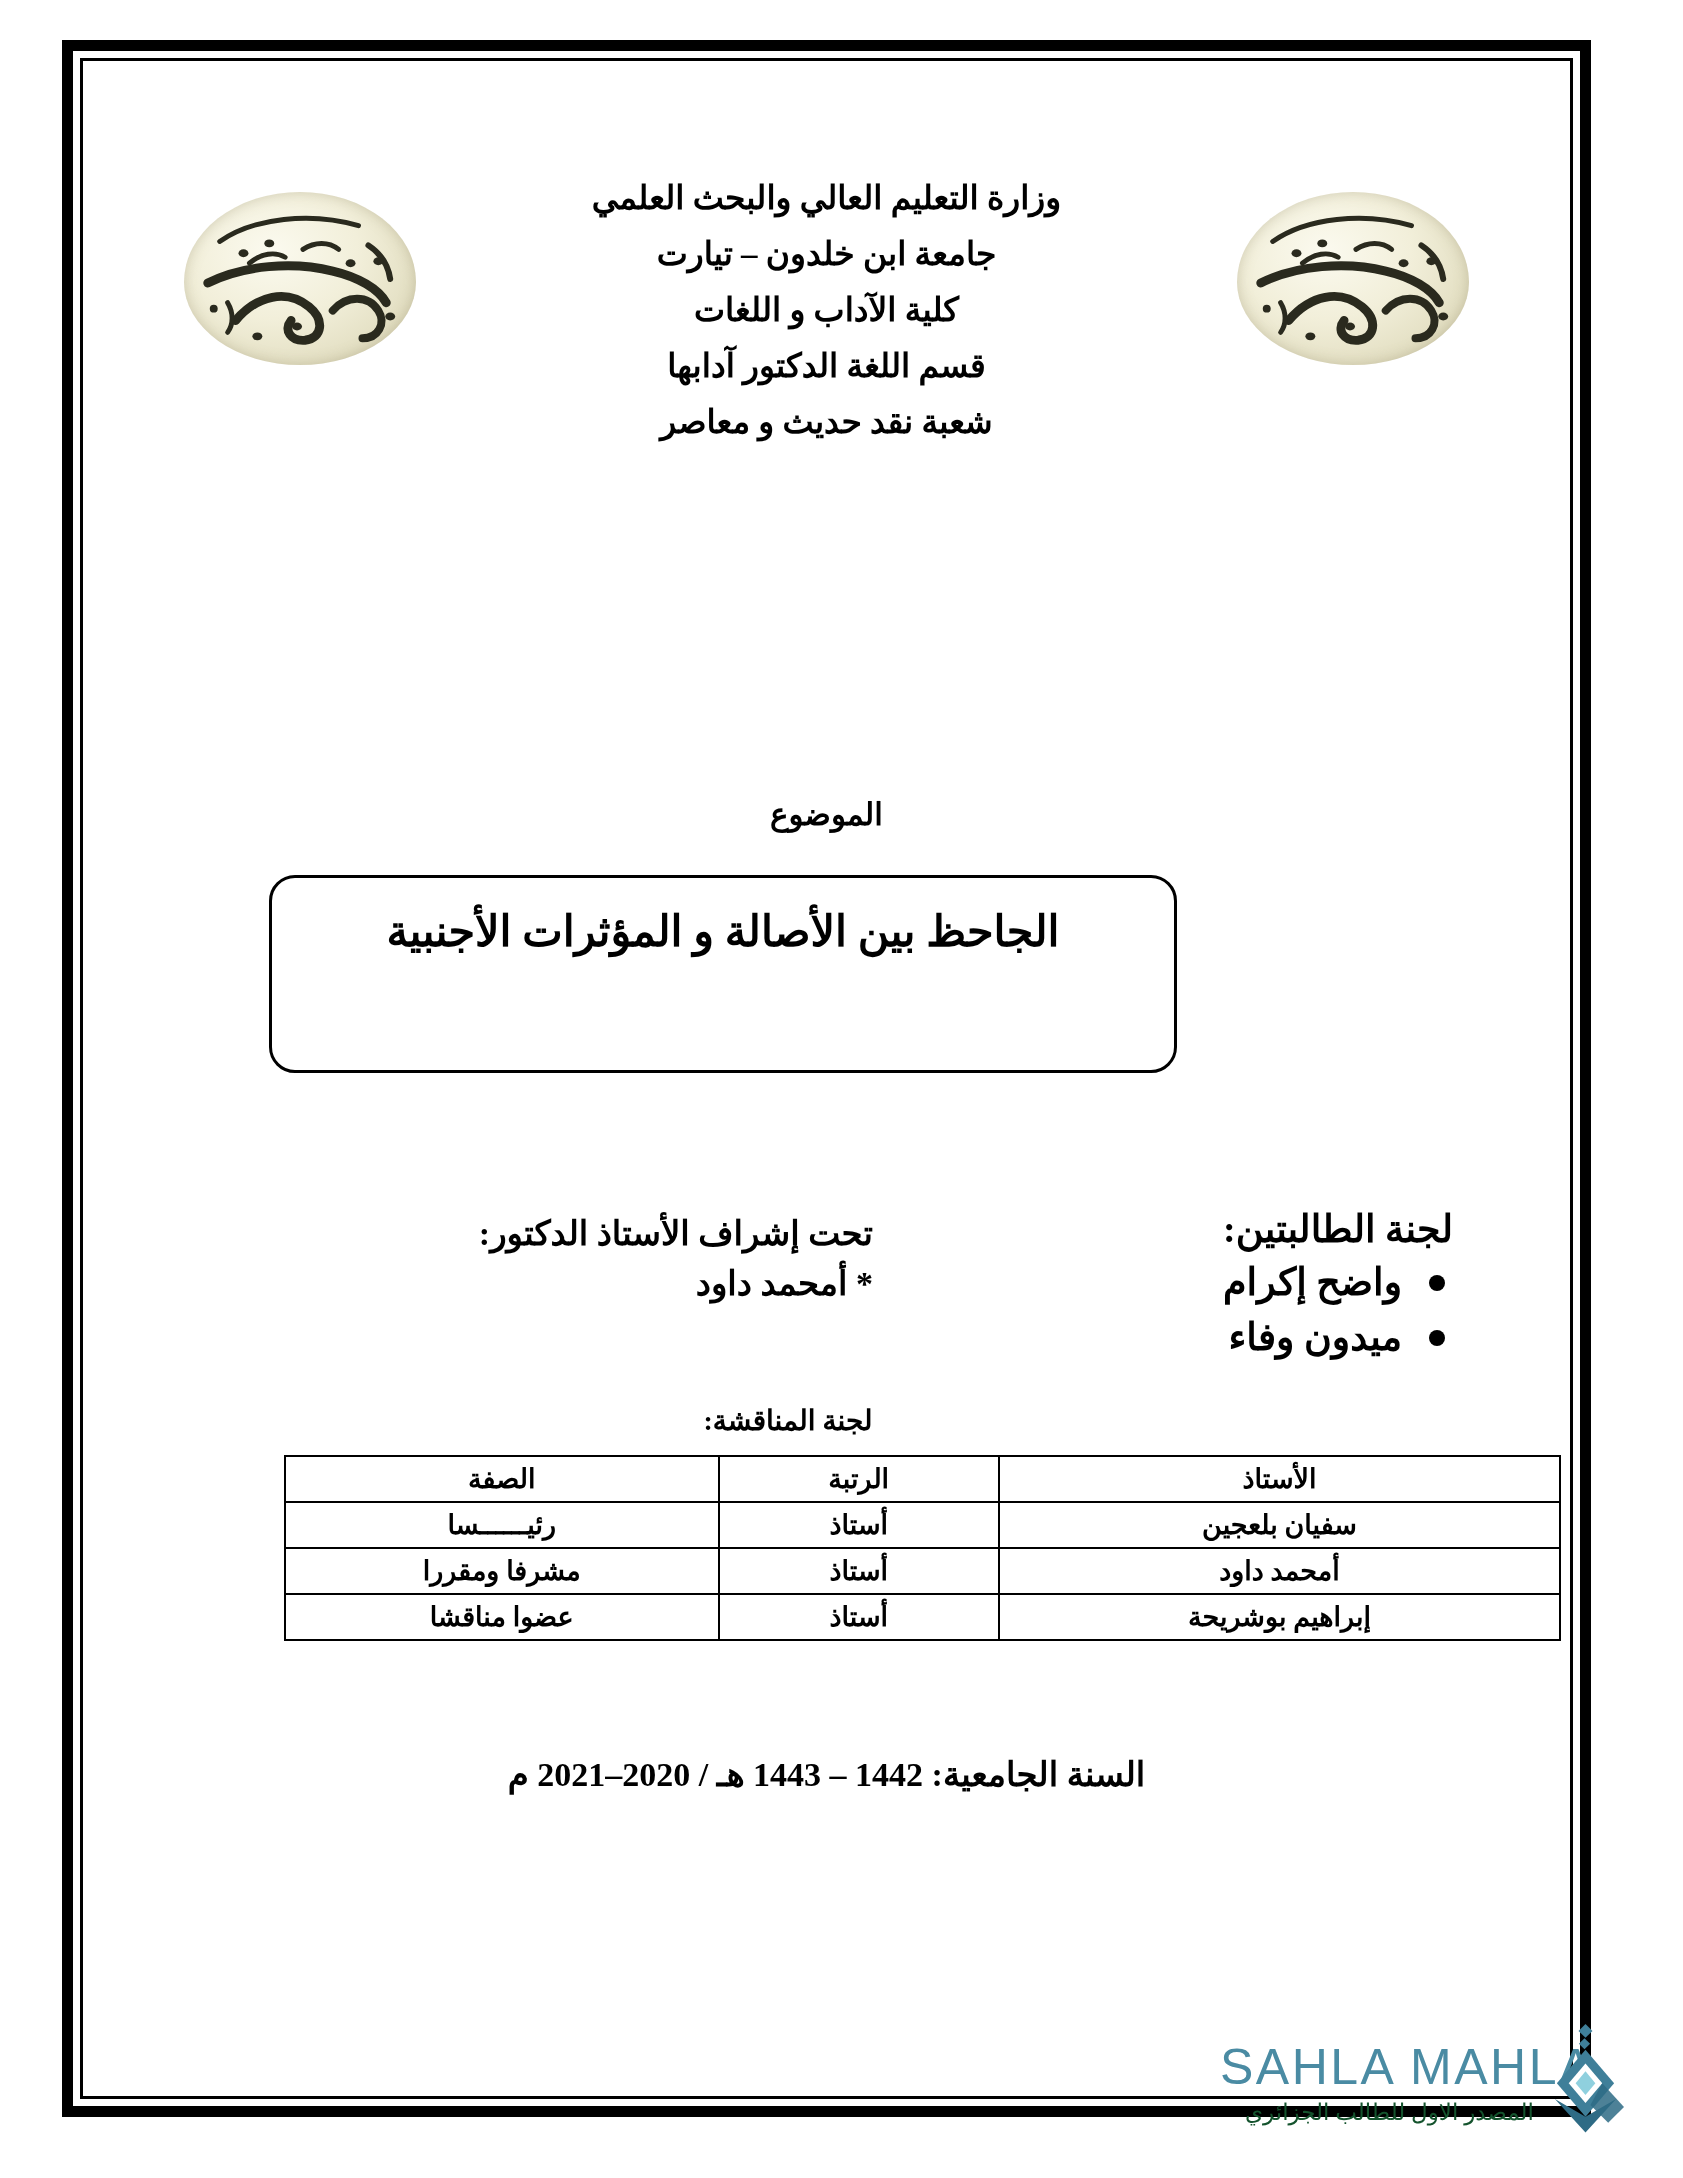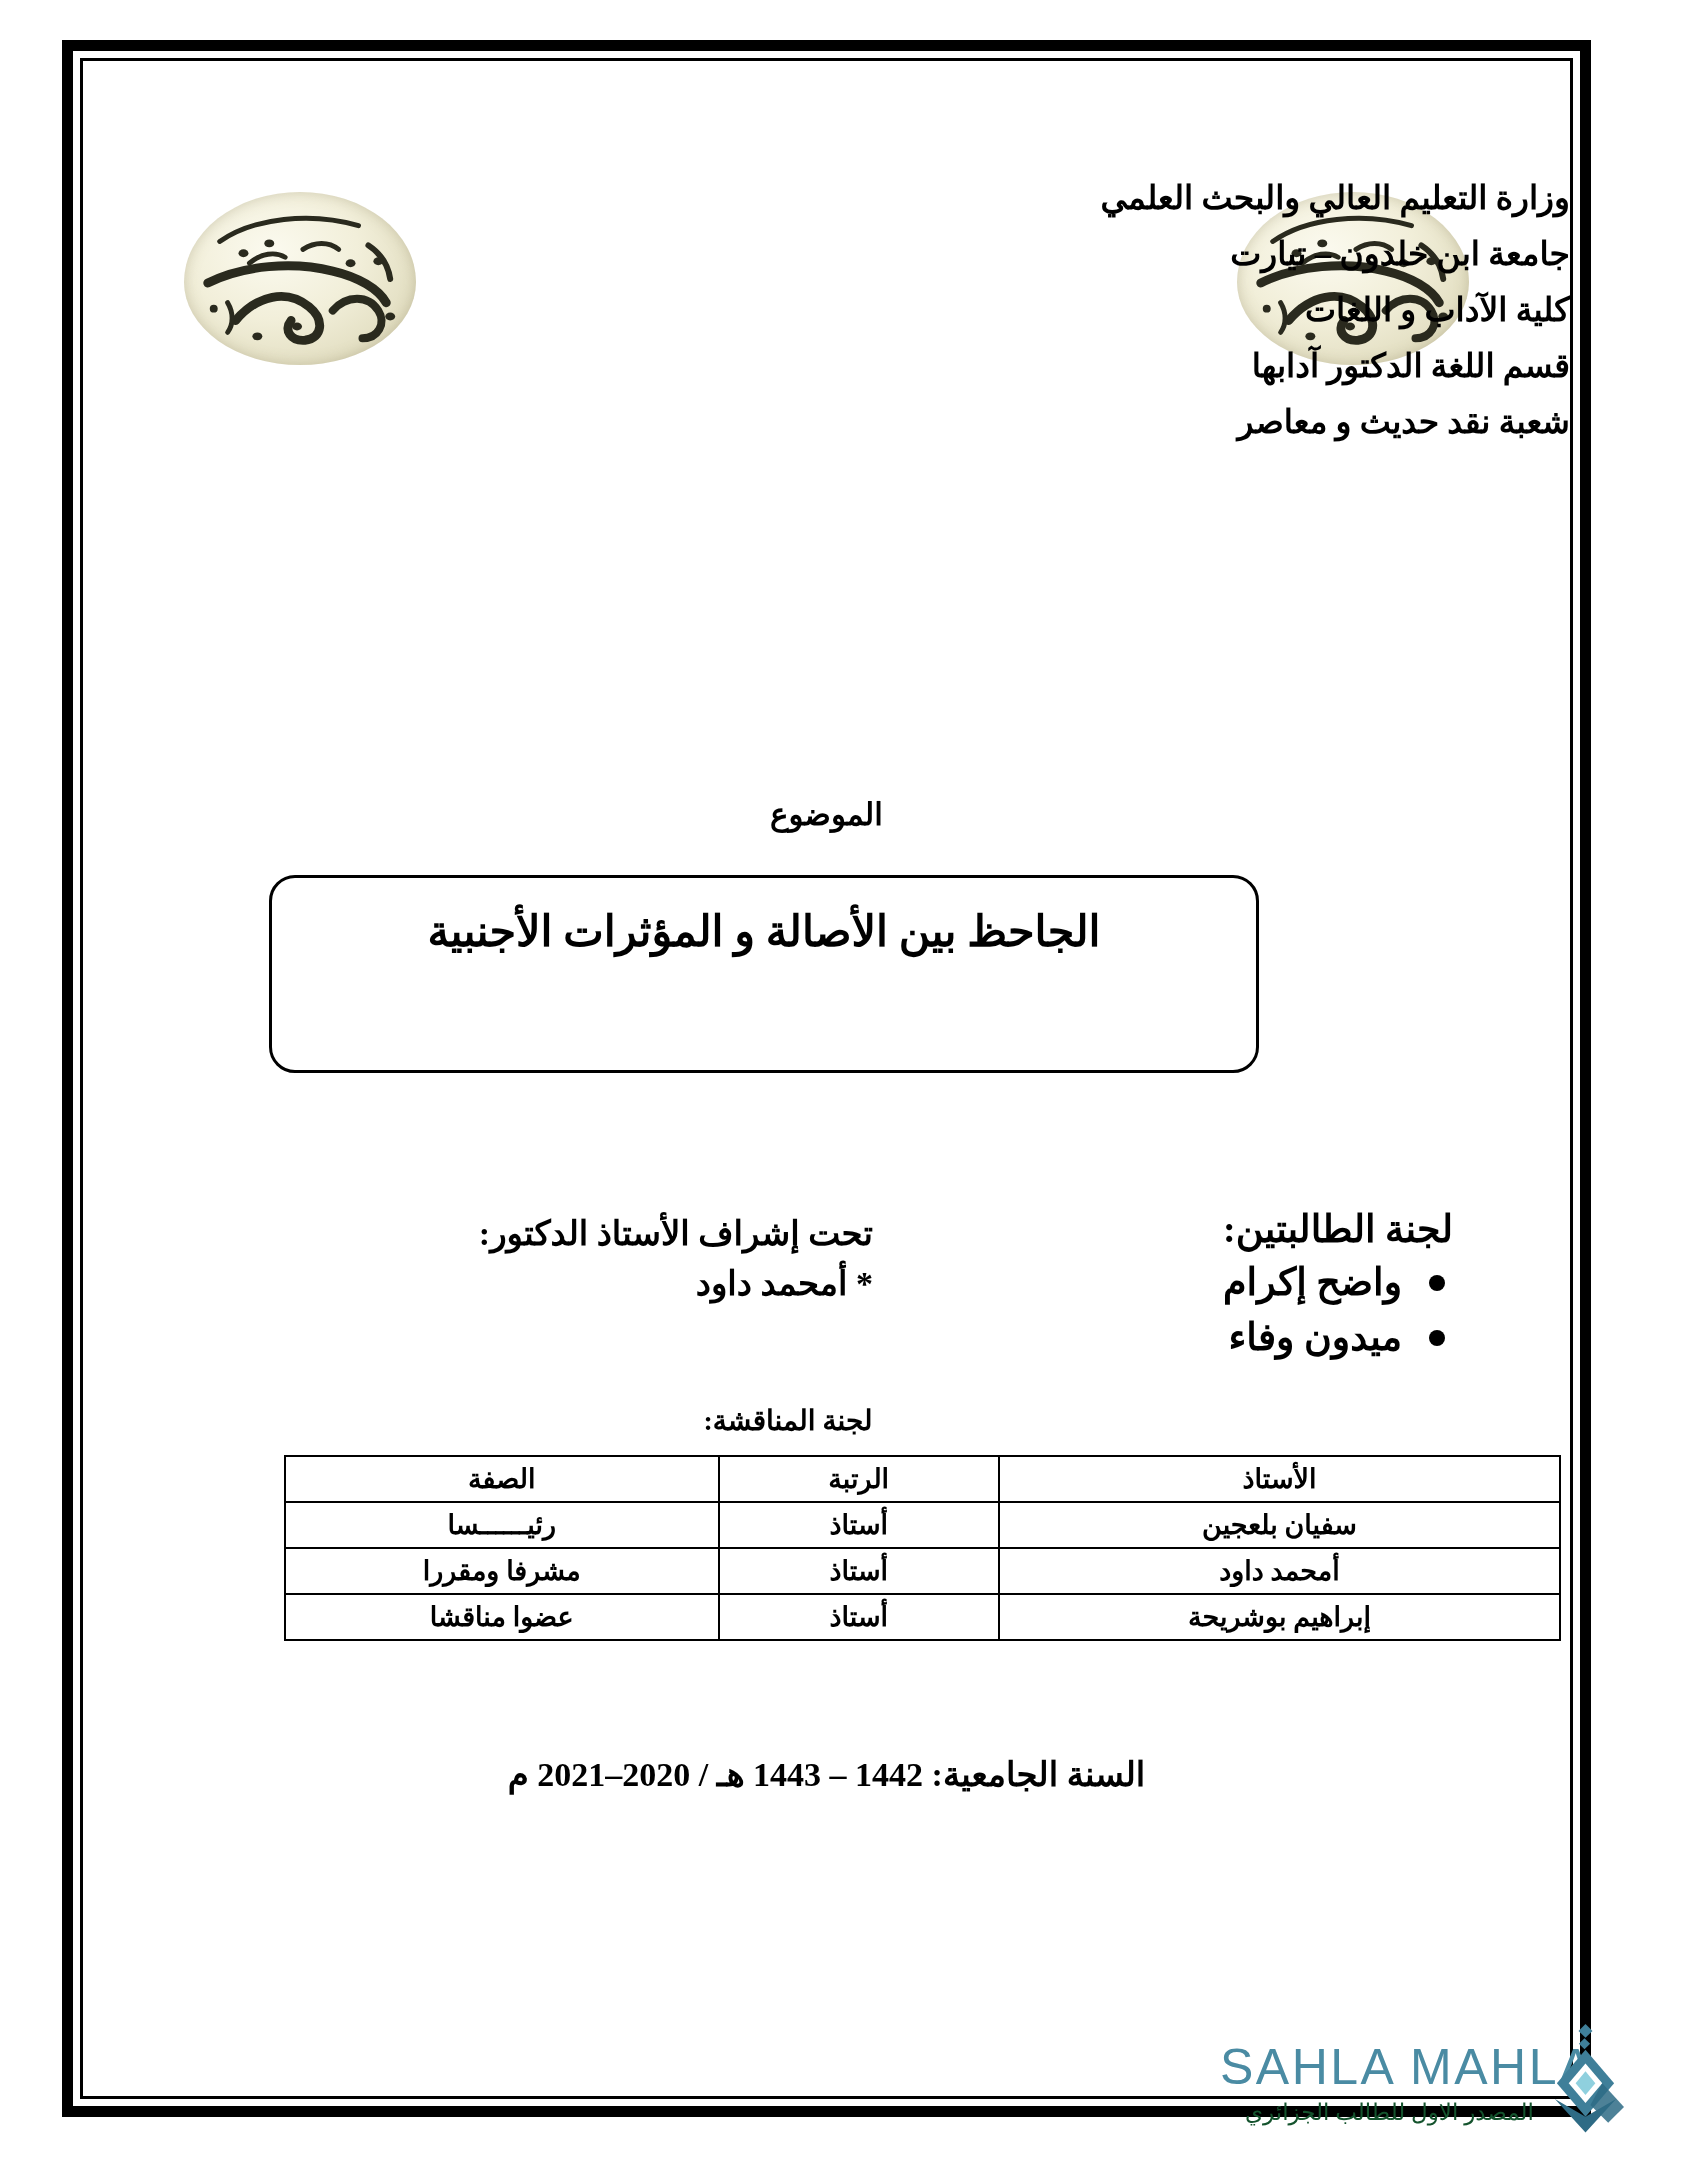--- a/index.html
+++ b/index.html
@@ -72,21 +72,21 @@
     overflow: hidden;
     box-shadow: inset 0 0 14px rgba(140,133,96,0.35);
   }
   .logo-oval svg { position: absolute; inset: 0; width: 100%; height: 100%; }
 
   .header-lines {
     position: absolute;
     left: 0;
     right: 0;
     top: 0;
-    text-align: right;
+    text-align: center;
   }
   .header-lines .hline {
     font-family: "Liberation Serif", "DejaVu Serif", serif;
     font-weight: bold;
     font-size: 33px;
     line-height: 56px;
     letter-spacing: 0;
     white-space: nowrap;
   }
 
@@ -98,21 +98,21 @@
     text-align: center;
     font-size: 31px;
     font-weight: bold;
     font-family: Liberation Serif, serif;
   }
 
   .title-box {
     position: absolute;
     left: 186px;
     top: 814px;
-    width: 990px;
+    width: 908px;
     height: 198px;
     border: 3px solid #000;
     border-radius: 26px;
     box-sizing: border-box;
     background: #fff;
   }
   .title-text {
     position: absolute;
     left: 0; right: 0;
     top: 28px;

